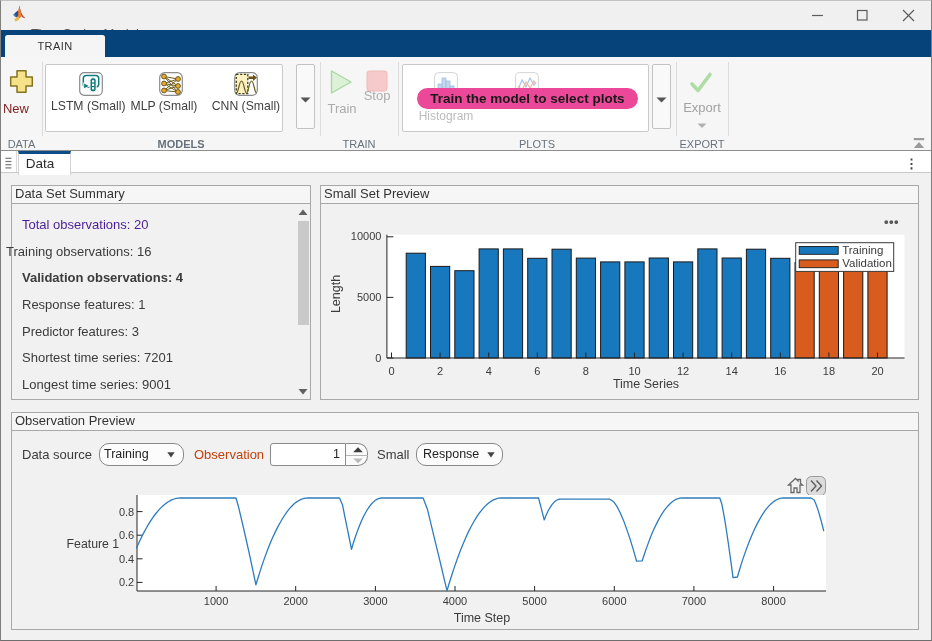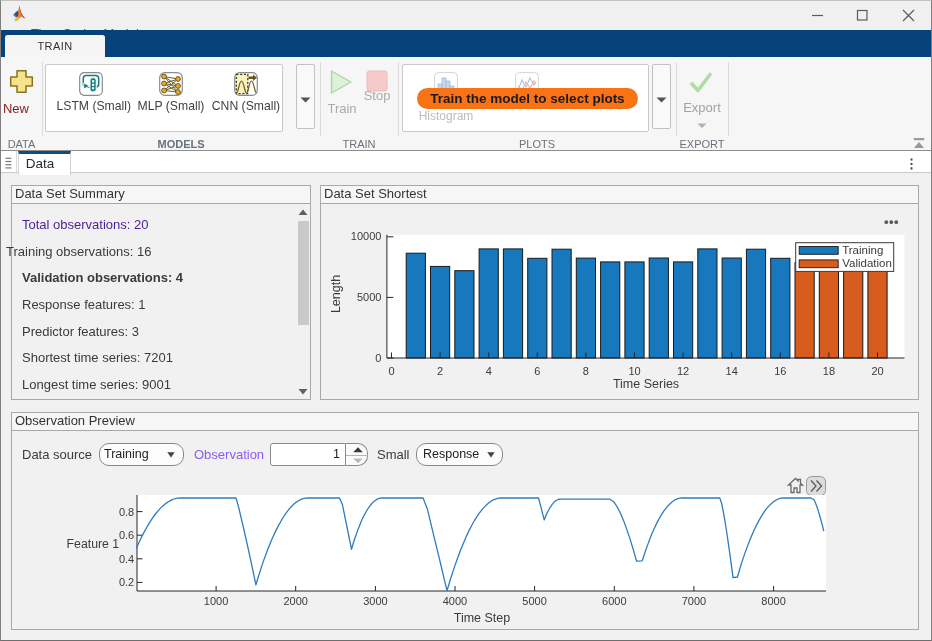--- a/index.html
+++ b/index.html
@@ -53,21 +53,21 @@
 
 <svg class="abs" style="left:79px;top:72px;" width="24" height="24" viewBox="0 0 24 24">
   <rect x="0.7" y="0.7" width="22.6" height="22.6" rx="4.5" fill="#fff" stroke="#8b8b8b" stroke-width="1.2"></rect>
   <rect x="4.3" y="3.4" width="15.4" height="11.6" rx="3" fill="none" stroke="#127c7d" stroke-width="1.5"></rect>
   <rect x="11" y="5.8" width="6.2" height="14" rx="2.4" fill="#127c7d" stroke="#fff" stroke-width="1"></rect>
   <polygon points="4.7,10.8 4.7,17 10.6,13.9" fill="#127c7d" stroke="#fff" stroke-width="0.9"></polygon>
   <rect x="13" y="8.2" width="2.2" height="2.2" fill="#fff"></rect>
   <rect x="13" y="11.7" width="2.2" height="2.2" fill="#fff"></rect>
   <rect x="13" y="15.2" width="2.2" height="2.2" fill="#fff"></rect>
 </svg>
-<div class="abs" style="left:51px;top:99px;width:80px;text-align:right;font-size:12.2px;color:#3f3f3f;">LSTM (Small)</div>
+<div class="abs" style="left:51px;top:99px;width:80px;text-align:left;font-size:12.2px;color:#3f3f3f;">LSTM (Small)</div>
 
 <svg class="abs" style="left:159px;top:72px;" width="24" height="24" viewBox="0 0 24 24">
   <rect x="0.7" y="0.7" width="22.6" height="22.6" rx="5" fill="#fff" stroke="#8b8b8b" stroke-width="1.2"></rect>
   <g stroke="#6b5a1e" stroke-width="1">
     <line x1="5" y1="4.5" x2="19" y2="7"></line>
       <line x1="5" y1="4.5" x2="19" y2="14"></line>
       <line x1="5" y1="4.5" x2="19" y2="20"></line>
     <line x1="5" y1="11.5" x2="19" y2="7"></line>
       <line x1="5" y1="11.5" x2="19" y2="14"></line>
       <line x1="5" y1="11.5" x2="19" y2="20"></line>
@@ -77,21 +77,21 @@
   </g>
   <g fill="#eca82c" stroke="#6b5a1e" stroke-width="1">
     <circle cx="5" cy="4.5" r="2.4"></circle>
       <circle cx="5" cy="11.5" r="2.4"></circle>
       <circle cx="5" cy="18.5" r="2.4"></circle>
     <circle cx="19" cy="7" r="2.4"></circle>
       <circle cx="19" cy="14" r="2.4"></circle>
       <circle cx="19" cy="20" r="2.4"></circle>
   </g>
 </svg>
-<div class="abs" style="left:131px;top:99px;width:80px;text-align:center;font-size:12.2px;color:#3f3f3f;">MLP (Small)</div>
+<div class="abs" style="left:124px;top:99px;width:80px;text-align:center;font-size:12.2px;color:#3f3f3f;">MLP (Small)</div>
 
 <svg class="abs" style="left:234px;top:72px;" width="24" height="24" viewBox="0 0 24 24">
   <rect x="0.7" y="0.7" width="22.6" height="22.6" rx="5" fill="#fff" stroke="#8b8b8b" stroke-width="1.2"></rect>
   <rect x="2.3" y="2.3" width="11.5" height="19.4" fill="#faf0c0" stroke="#3f3f12" stroke-width="1.3" stroke-dasharray="2.2 1.6"></rect>
   <path d="M 2.5,21 C 4.5,21 5,9 7.5,9 C 10,9 10.5,21 12.5,21" fill="none" stroke="#6b5d20" stroke-width="1.2"></path>
   <path d="M 12.5,21 C 14.5,21 15,9 17.5,9 C 20,9 20.5,21 22.5,21" fill="none" stroke="#6b5d20" stroke-width="1.2"></path>
   <path d="M 14.5,4.5 h 4.5 v -2 l 4,3.2 l -4,3.2 v -2 h -4.5 z" fill="#6b5317"></path>
 </svg>
 <div class="abs" style="left:206px;top:99px;width:80px;text-align:center;font-size:12.2px;color:#3f3f3f;">CNN (Small)</div>
 
@@ -120,21 +120,21 @@
   </g>
 </svg>
 
 <svg class="abs" style="left:515px;top:72px;" width="24" height="30" viewBox="0 0 24 30">
   <rect x="0.6" y="0.6" width="22.8" height="28.8" rx="4" fill="#fff" stroke="#d4d4d4" stroke-width="1"></rect>
   <path d="M 3,18 L 7,8 L 11,15 L 15,6 L 19,13 L 21,10" fill="none" stroke="#a8c6e8" stroke-width="1.2"></path>
   <path d="M 3,14 L 7,18 L 11,10 L 15,16 L 19,9 L 21,12" fill="none" stroke="#f0b9a5" stroke-width="1.2"></path>
 </svg>
 <div class="abs" style="left:402px;top:109px;width:88px;text-align:center;font-size:12px;color:#bcbcbc;">Histogram</div>
 
-<div class="abs" style="left:417px;top:88px;width:221px;height:21px;background:#f97316;border-radius:10.5px;font-size:13.5px;font-weight:bold;color:#1a1a1a;text-align:center;line-height:21px;z-index:5;">Train the model to select plots</div>
+<div class="abs" style="left:417px;top:88px;width:221px;height:21px;background:#ec4899;border-radius:10.5px;font-size:13.5px;font-weight:bold;color:#1a1a1a;text-align:center;line-height:21px;z-index:5;">Train the model to select plots</div>
 
 <svg class="abs" style="left:689px;top:71px;" width="24" height="24" viewBox="0 0 24 24">
   <path d="M 3,13 l 6,6.5 L 21,3.5" fill="none" stroke="#aedda4" stroke-width="3.6" stroke-linecap="round" stroke-linejoin="round"></path>
 </svg>
 <div class="abs" style="left:682px;top:100px;width:40px;text-align:center;font-size:13px;color:#a2a2a2;">Export</div>
 <svg class="abs" style="left:697px;top:123px;" width="10" height="6" viewBox="0 0 10 6">
     <polygon points="0.5,0.5 9.5,0.5 5,5" fill="#b0b0b0"></polygon>
   </svg>
 
 <div class="abs" style="left:0;top:138px;width:43px;text-align:center;font-size:11px;color:#68727c;">DATA</div>
@@ -176,21 +176,21 @@
 <svg class="abs" style="left:298px;top:209px;" width="10" height="7" viewBox="0 0 10 7">
     <polygon points="5,0.5 9.5,6 0.5,6" fill="#606060"></polygon>
   </svg>
 <div class="abs" style="left:297.5px;top:221px;width:11.5px;height:104px;background:#c9c9c9;"></div>
 <svg class="abs" style="left:298px;top:388px;" width="10" height="7" viewBox="0 0 10 7">
     <polygon points="5,6.5 9.5,1 0.5,1" fill="#606060"></polygon>
   </svg>
 
 <div class="abs" style="left:320px;top:185px;width:599px;height:215px;background:#f1f1f1;border:1px solid #a8a8a8;"></div>
 <div class="abs" style="left:321px;top:186px;width:597px;height:18px;background:#f6f6f6;border-bottom:1px solid #a8a8a8;"></div>
-<div class="abs" style="left:324px;top:186px;font-size:13px;color:#333;">Data Set Shortest</div>
+<div class="abs" style="left:324px;top:186px;font-size:13px;color:#333;">Small Set Preview</div>
 <div class="abs" style="left:884px;top:214px;font-size:13px;font-weight:bold;color:#5a5a5a;letter-spacing:0.5px;">•••</div>
 <svg class="abs" style="left:321px;top:206px;" width="598" height="193" viewBox="0 0 598 193">
 <rect x="65.9" y="28.7" width="517.6" height="123.3" fill="#ffffff"></rect>
 <rect x="85.2" y="47.2" width="19.2" height="104.8" fill="#1878be" stroke="#1a1a1a" stroke-width="1"></rect>
     <rect x="109.5" y="60.4" width="19.2" height="91.6" fill="#1878be" stroke="#1a1a1a" stroke-width="1"></rect>
     <rect x="133.8" y="64.7" width="19.2" height="87.3" fill="#1878be" stroke="#1a1a1a" stroke-width="1"></rect>
     <rect x="158.1" y="42.9" width="19.2" height="109.1" fill="#1878be" stroke="#1a1a1a" stroke-width="1"></rect>
     <rect x="182.4" y="42.9" width="19.2" height="109.1" fill="#1878be" stroke="#1a1a1a" stroke-width="1"></rect>
     <rect x="206.7" y="52.3" width="19.2" height="99.7" fill="#1878be" stroke="#1a1a1a" stroke-width="1"></rect>
     <rect x="231.0" y="43.2" width="19.2" height="108.8" fill="#1878be" stroke="#1a1a1a" stroke-width="1"></rect>
@@ -251,21 +251,21 @@
 <div class="abs" style="left:11px;top:412px;width:908px;height:218px;background:#f1f1f1;border:1px solid #a8a8a8;"></div>
 <div class="abs" style="left:12px;top:413px;width:906px;height:18px;background:#f6f6f6;border-bottom:1px solid #a8a8a8;"></div>
 <div class="abs" style="left:15px;top:413px;font-size:13px;color:#333;">Observation Preview</div>
 
 <div class="abs" style="left:22px;top:447px;font-size:13px;color:#3b3b3b;">Data source</div>
 <div class="abs" style="left:99px;top:443px;width:85px;height:22.5px;background:#fcfcfc;border:1px solid #888;border-radius:10px;"></div>
 <div class="abs" style="left:104px;top:446.5px;font-size:12.5px;color:#222;">Training</div>
 <svg class="abs" style="left:167px;top:452.3px;" width="8" height="6" viewBox="0 0 8 6">
     <polygon points="0.3,0.3 7.7,0.3 4,5.4" fill="#444"></polygon>
   </svg>
-<div class="abs" style="left:194px;top:447px;font-size:13px;color:#8b5cf6;">Observation</div>
+<div class="abs" style="left:194px;top:447px;font-size:13px;color:#c2410c;">Observation</div>
 <div class="abs" style="left:270px;top:443px;width:76px;height:22.5px;background:#fff;border:1px solid #8a8a8a;border-radius:3px 0 0 3px;"></div>
 <div class="abs" style="left:270px;top:446.5px;width:70px;text-align:right;font-size:12.5px;color:#222;">1</div>
 <div class="abs" style="left:346px;top:443px;width:21.5px;height:22.5px;background:#fbfbfb;border:1px solid #8a8a8a;border-left:none;border-radius:0 10px 10px 0;"></div>
 <div class="abs" style="left:346px;top:454.7px;width:21.5px;height:1px;background:#b5b5b5;"></div>
 <svg class="abs" style="left:352.5px;top:447px;" width="11" height="17" viewBox="0 0 11 17">
   <polygon points="5,0.2 9.8,5.3 0.2,5.3" fill="#3b3b3b"></polygon>
   <polygon points="5,16.3 9.8,11.6 0.2,11.6" fill="#b9b9b9"></polygon>
 </svg>
 <div class="abs" style="left:377px;top:447px;font-size:13px;color:#3b3b3b;">Small</div>
 <div class="abs" style="left:416px;top:443px;width:87px;height:22.5px;background:#fcfcfc;border:1px solid #888;border-radius:10px;"></div>

